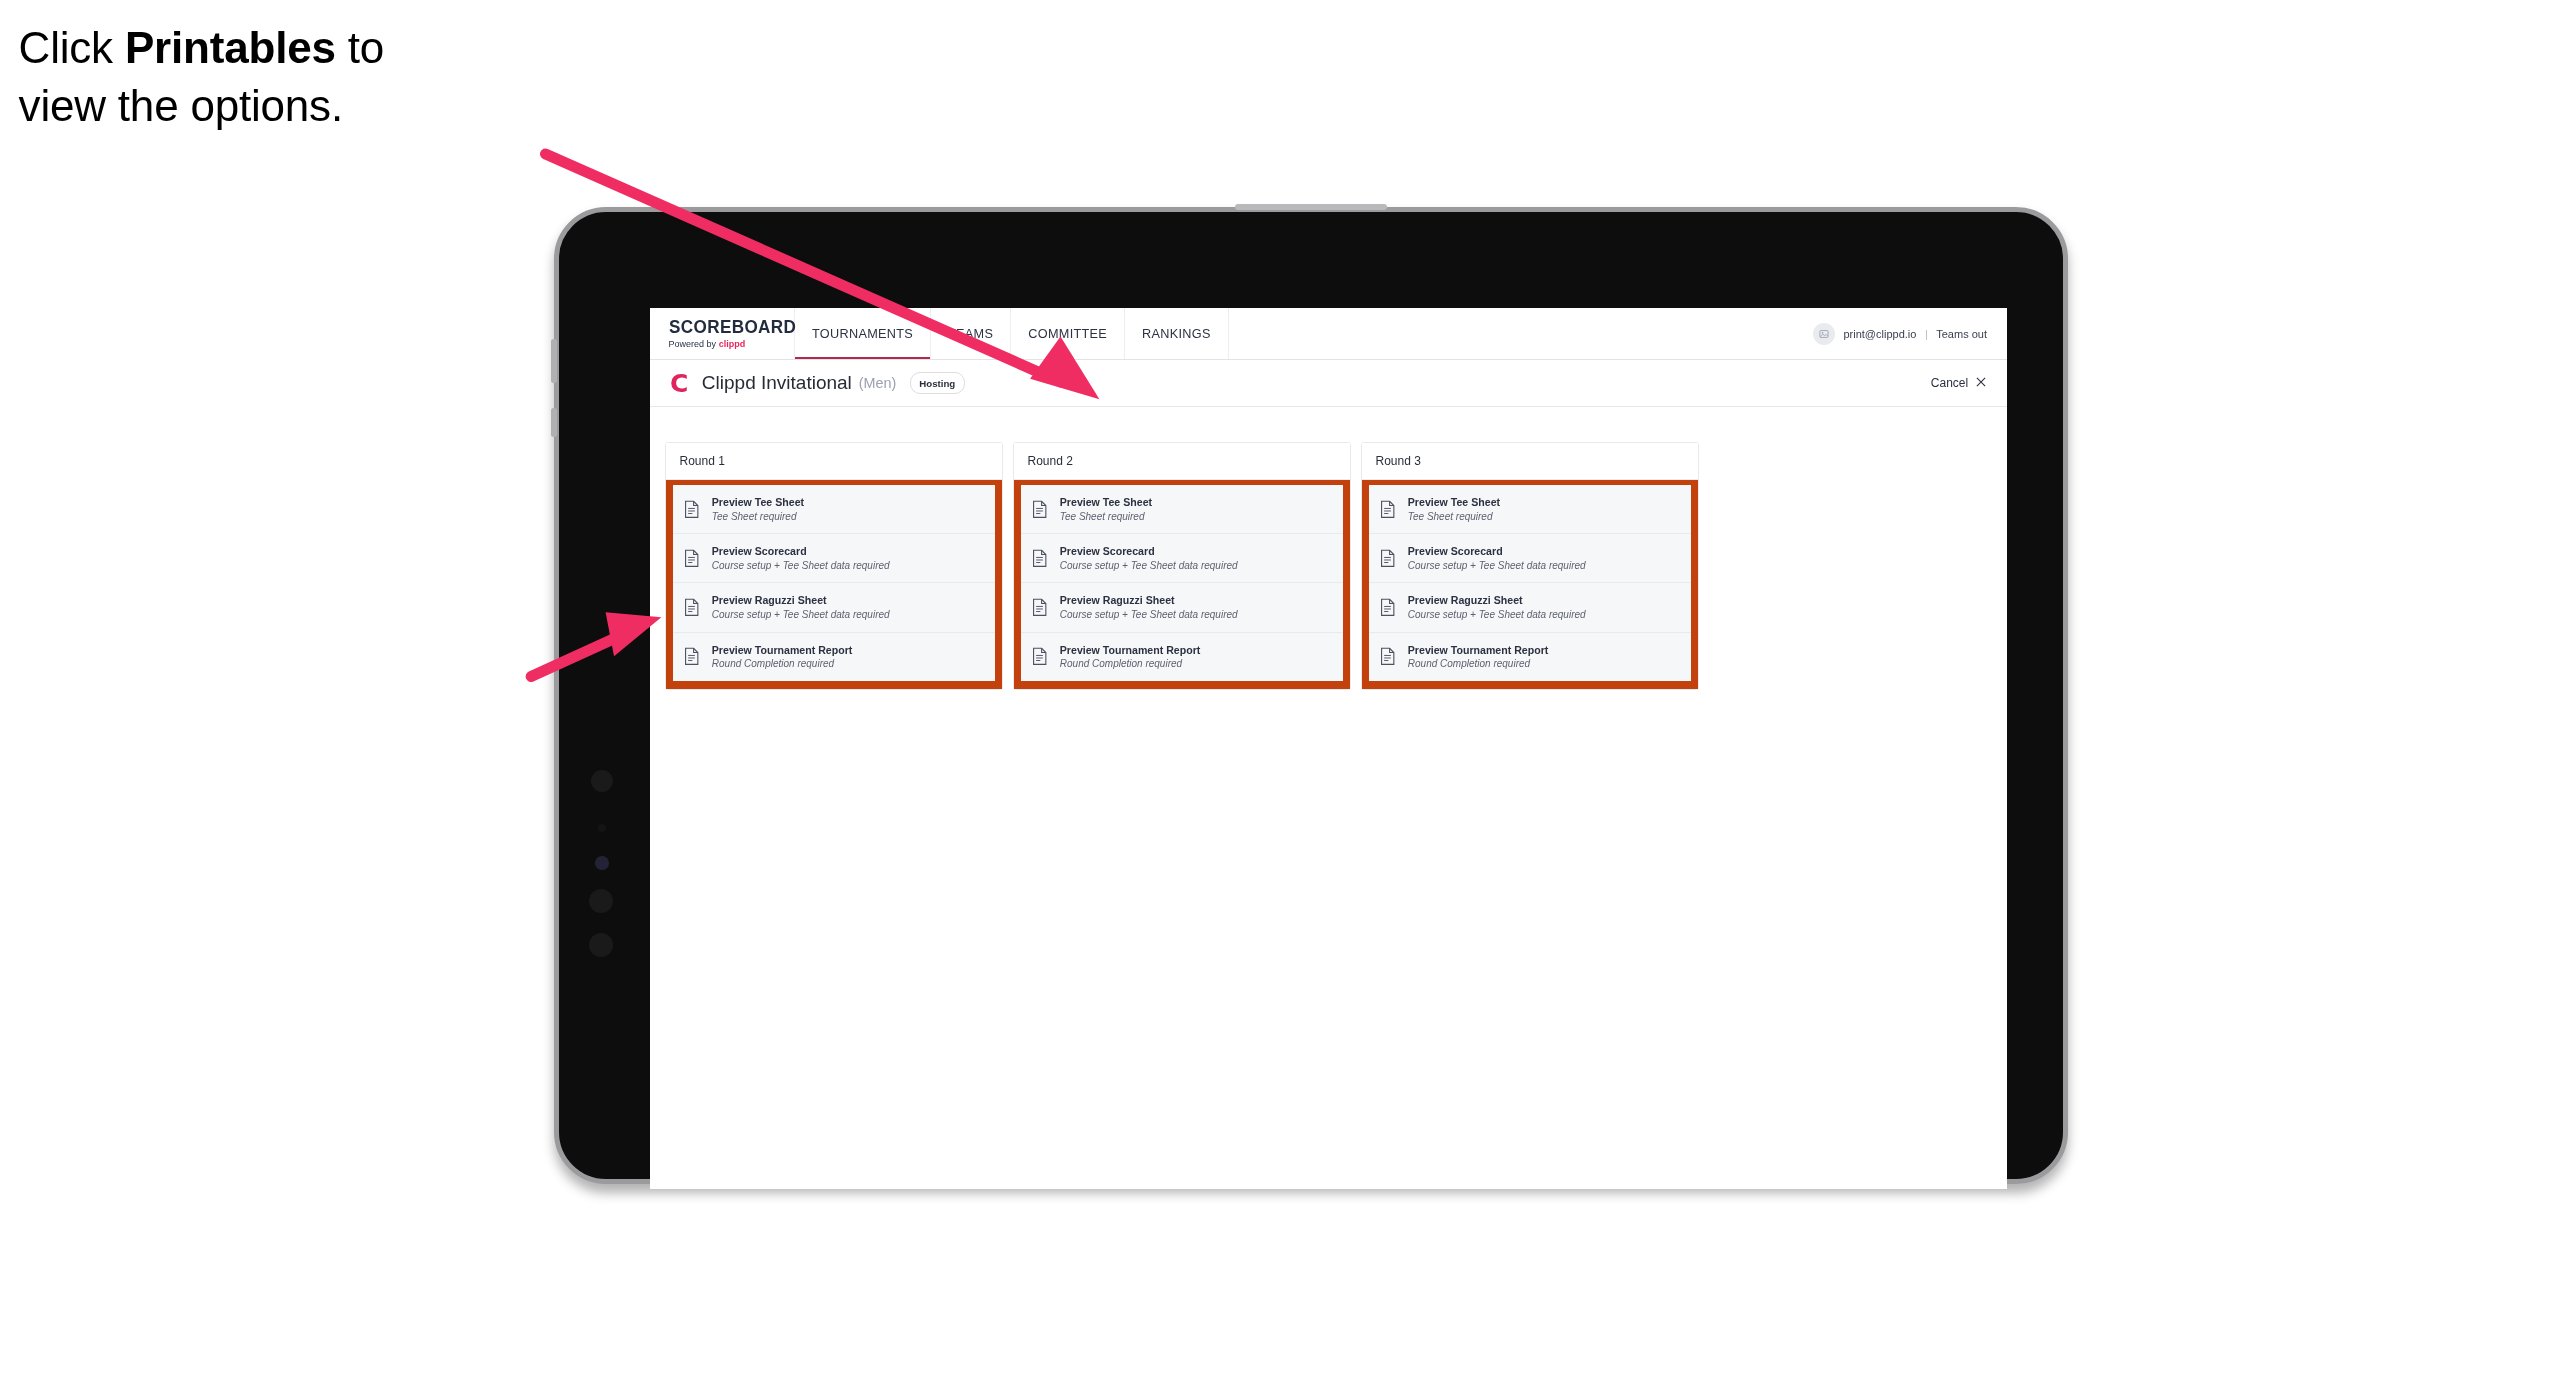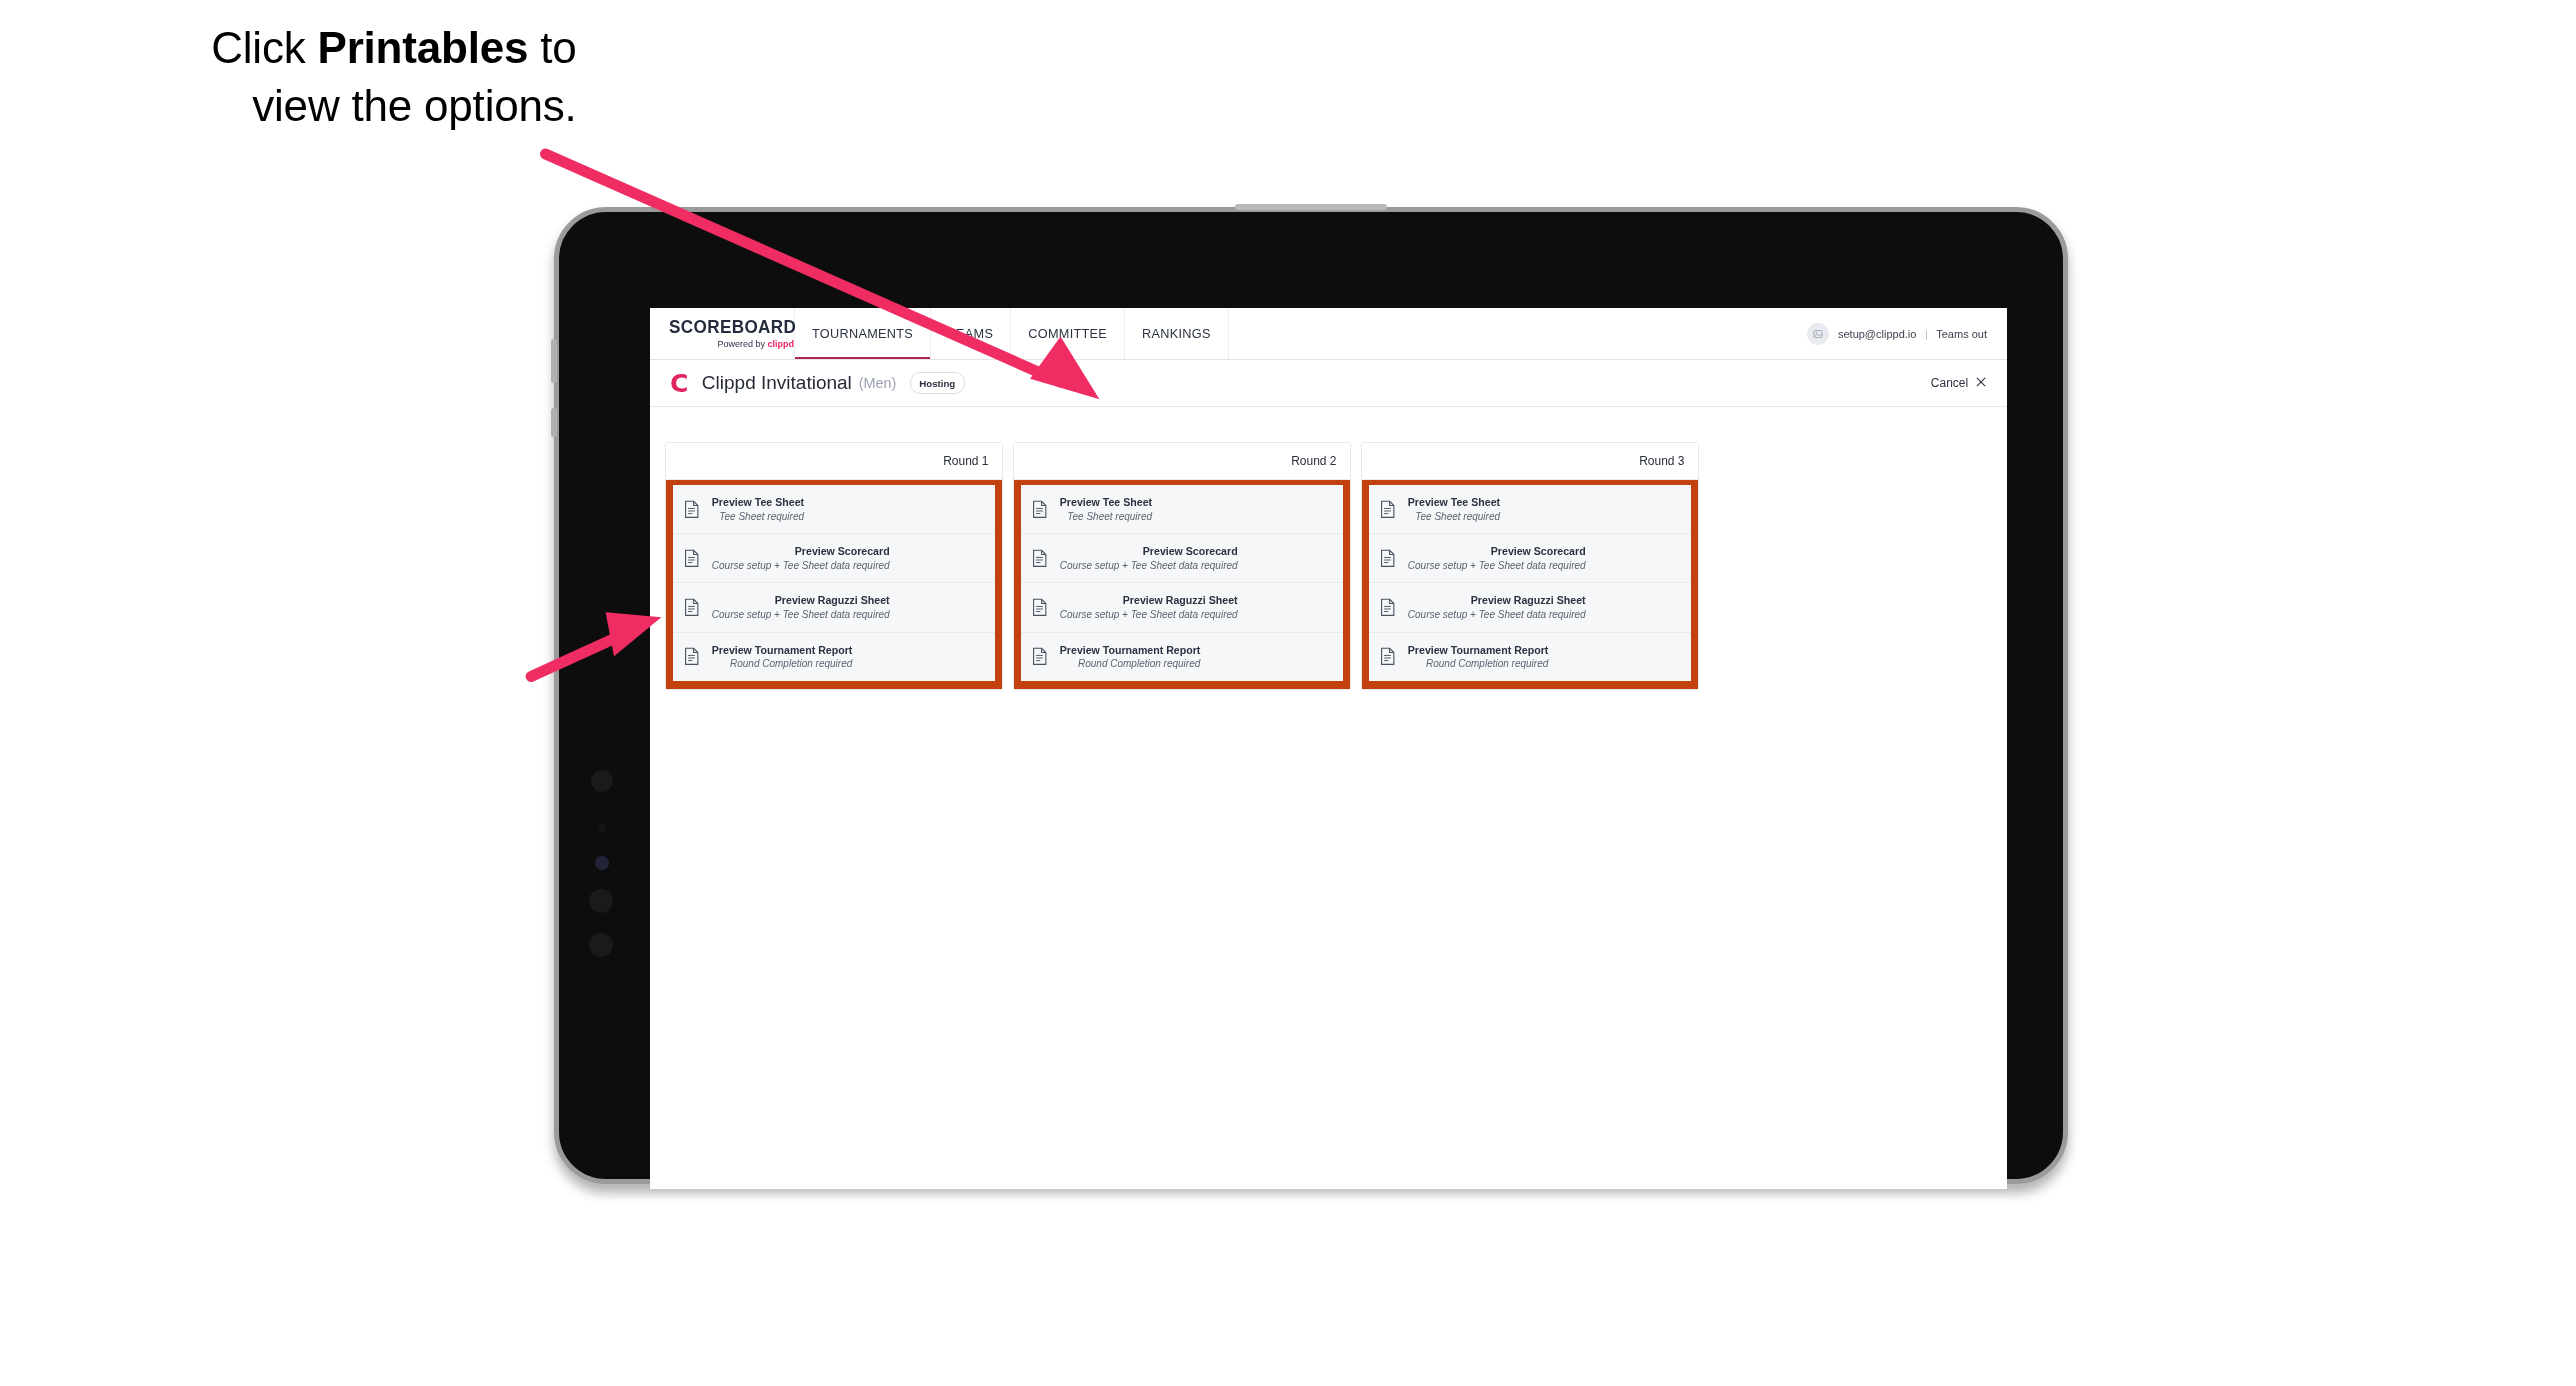--- a/index.html
+++ b/index.html
@@ -2,21 +2,21 @@
 <html style="font-size:13.5px"><head>
 <meta charset="utf-8">
 <style>
   * { box-sizing: border-box; margin: 0; padding: 0; }
   html, body {
     width: 2576px; height: 1386px;
     background: #ffffff;
     font-family: "Liberation Sans", sans-serif;
     overflow: hidden;
   }
-  #stage { position: relative; width: 2064px; height: 1386px; text-align: right; }
+  #stage { position: relative; width: 2064px; height: 1386px; }
 
   
   .anno {
     position: absolute;
     color: #000000;
     font-family: "Liberation Sans", sans-serif;
     font-size: 44px;
     line-height: 1.32;
     letter-spacing: -0.2px;
     white-space: pre-line;
@@ -223,21 +223,21 @@
         <div id="topnav-spacer"></div>
 
         <div id="account">
           <div id="avatar">
             <svg width="10" height="10" viewBox="0 0 16 16" aria-hidden="true">
                 <rect x="1.5" y="2.5" width="13" height="11" rx="1.5" fill="none" stroke="currentColor" stroke-width="1.4"></rect>
                 <circle cx="5.6" cy="6.2" r="1.25" fill="currentColor"></circle>
                 <path d="M2.2 12.4 L6.3 8.3 L9 10.6 L11.3 8.6 L14 11.4" fill="none" stroke="currentColor" stroke-width="1.3"></path>
               </svg>
           </div>
-          <span>setup@clippd.io</span>
+          <span>print@clippd.io</span>
           <span class="sep">|</span>
           <span id="signout">Teams out</span>
         </div>
       </div>
 
       <div id="subheader">
         <div id="clippd-c">C</div>
         <div id="tourn-name">Clippd Invitational</div>
         <div id="tourn-gender">(Men)</div>
         <div id="hosting-badge">Hosting</div>

